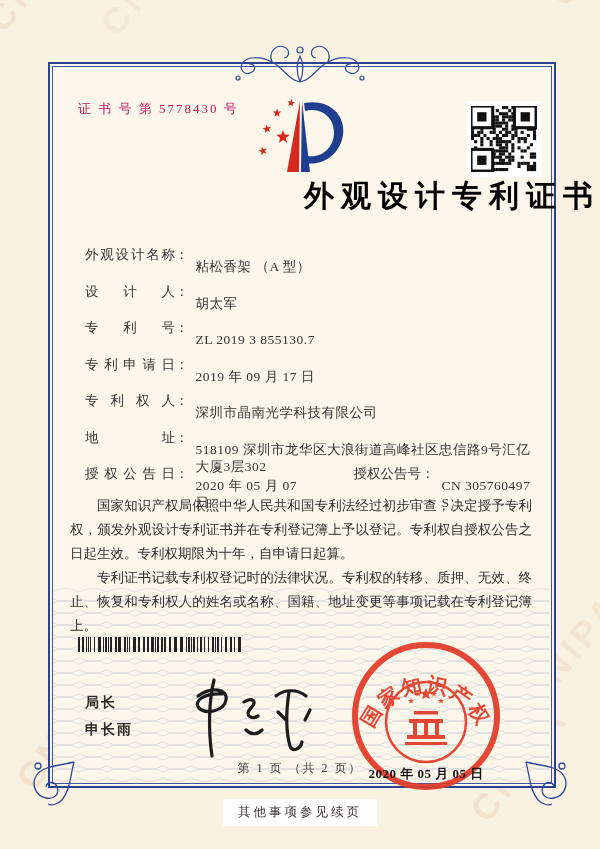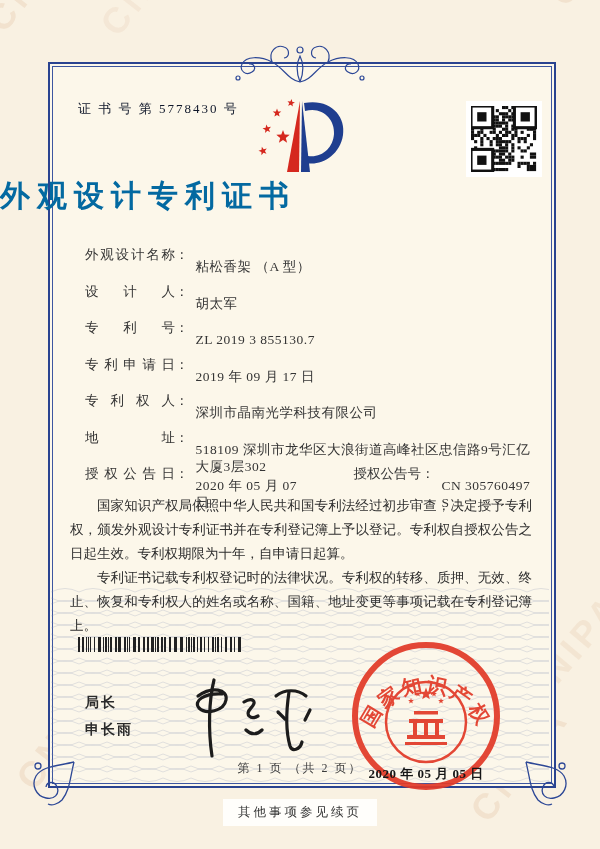--- a/index.html
+++ b/index.html
@@ -9,27 +9,27 @@
   
   .wm{position:absolute;font-family:"Liberation Sans","DejaVu Sans",sans-serif;font-weight:bold;
       font-size:36px;letter-spacing:5px;color:rgba(206,152,108,0.16);white-space:nowrap;pointer-events:none;}
 
   
   .frame{position:absolute;left:48px;top:62px;width:504px;height:722px;border:2px solid #2a4390;background:#fcf7ea;}
   .frame-inner{position:absolute;left:2px;top:2px;right:2px;bottom:2px;border:1px solid #3d56a0;}
 
   .ornament{position:absolute;pointer-events:none;}
 
-  .cert-no{position:absolute;left:78px;top:100px;font-size:13px;letter-spacing:2px;color:#0f172a;}
+  .cert-no{position:absolute;left:78px;top:100px;font-size:13px;letter-spacing:2px;color:#be185d;}
 
   .qr-box{position:absolute;left:466px;top:101px;width:76px;height:76px;background:#ffffff;}
   .qr-box svg{position:absolute;left:5px;top:5px;}
 
-  .title{position:absolute;left:0;top:176px;width:100%;text-align:left;font-size:30px;font-weight:bold;
-         letter-spacing:7px;color:#0369a1;}
+  .title{position:absolute;left:0;top:176px;width:100%;text-align:right;font-size:30px;font-weight:bold;
+         letter-spacing:7px;color:#000000;}
 
   .fields{position:absolute;left:85px;top:246px;width:456px;}
   .frow{display:flex;align-items:flex-start;font-size:13.5px;color:#353535;height:36.5px;line-height:17px;}
   .frow .lab{width:90px;text-align:justify;text-align-last:justify;flex:none;}
   .frow .colon{flex:none;}
   .frow .val{margin-left:7px;letter-spacing:0.5px;margin-top:12px;}
   .frow.grant{height:30px;}
   .frow .lab2{margin-left:40px;flex:none;font-family:Liberation Serif, serif;}
 
   .paras{position:absolute;left:70px;top:494px;width:462px;font-size:13.5px;line-height:24px;

